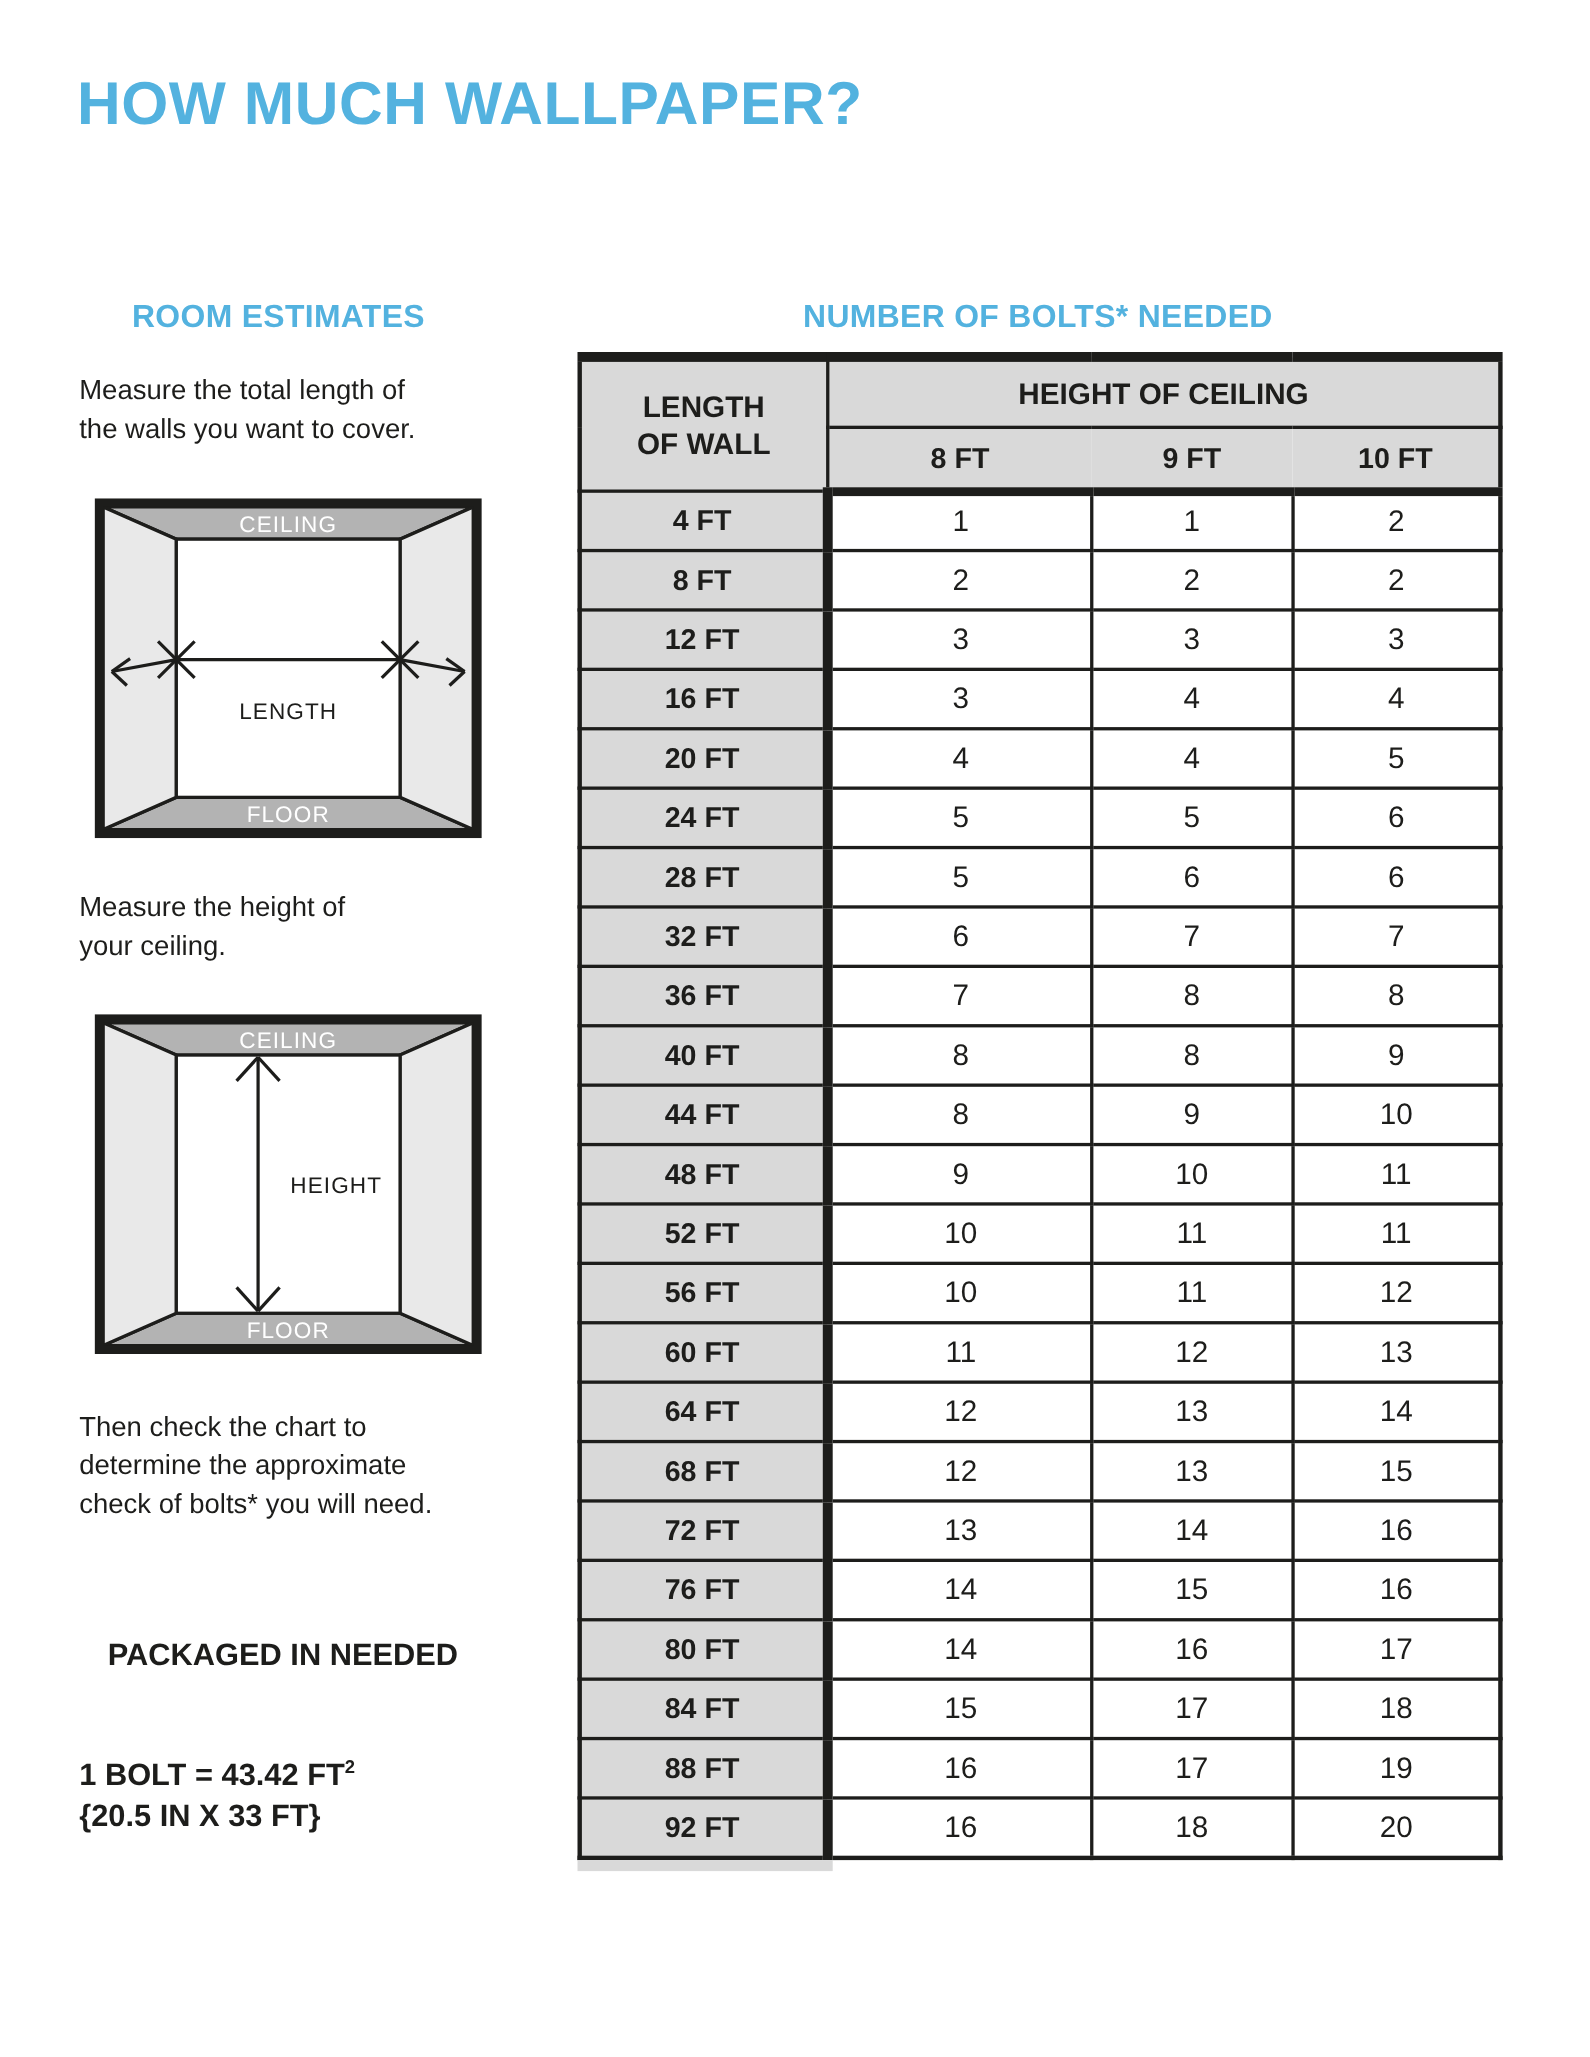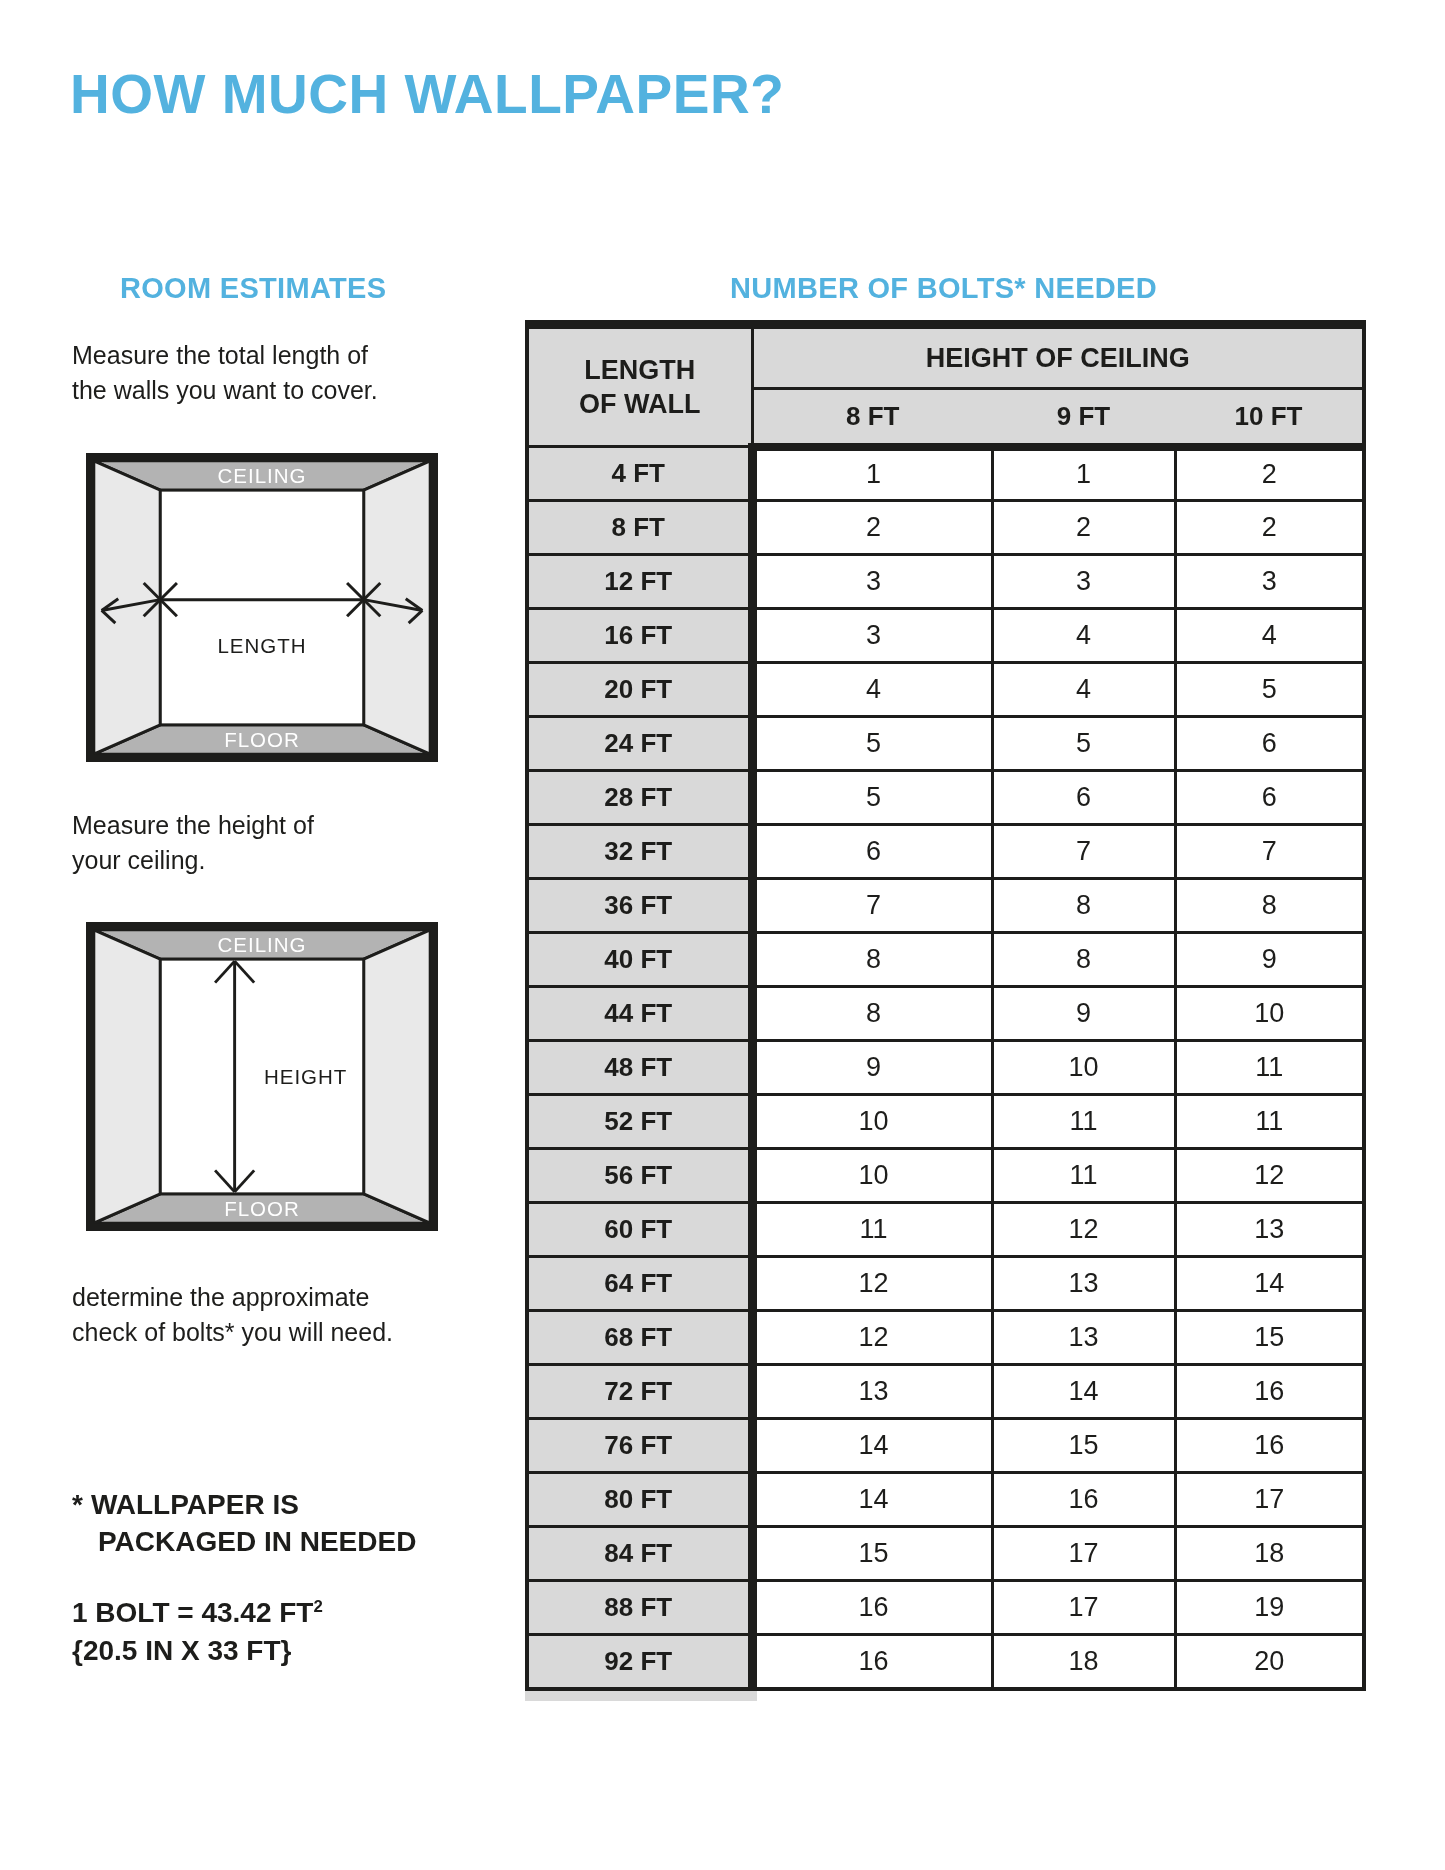--- a/index.html
+++ b/index.html
@@ -154,28 +154,26 @@
       <line x1="152" y1="276" x2="132" y2="254"></line>
       <line x1="152" y1="276" x2="172" y2="254"></line>
     </g>
     <text class="surf-label" x="180" y="31" text-anchor="middle">CEILING</text>
     <text class="surf-label" x="180" y="301" text-anchor="middle">FLOOR</text>
     <text class="measure-label" x="182" y="166" text-anchor="start">HEIGHT</text>
     <rect class="frame" x="4" y="4" width="352" height="308"></rect>
   </svg>
 
   <div class="step step-3">
+    <div>Then check the chart to</div>
     <div>determine the approximate</div>
     <div>check of bolts* you will need.</div>
   </div>
 
   <div class="footnote">
-    <div>
-      <span class="star">*</span><span>WALLPAPER IS</span>
-    </div>
     <div class="indent">PACKAGED IN NEEDED</div>
   </div>
 
   <div class="bolt-info">
     <div>
       <span>1 BOLT = 43.42 FT</span><sup>2</sup>
     </div>
     <div>{20.5 IN X 33 FT}</div>
   </div>
 

